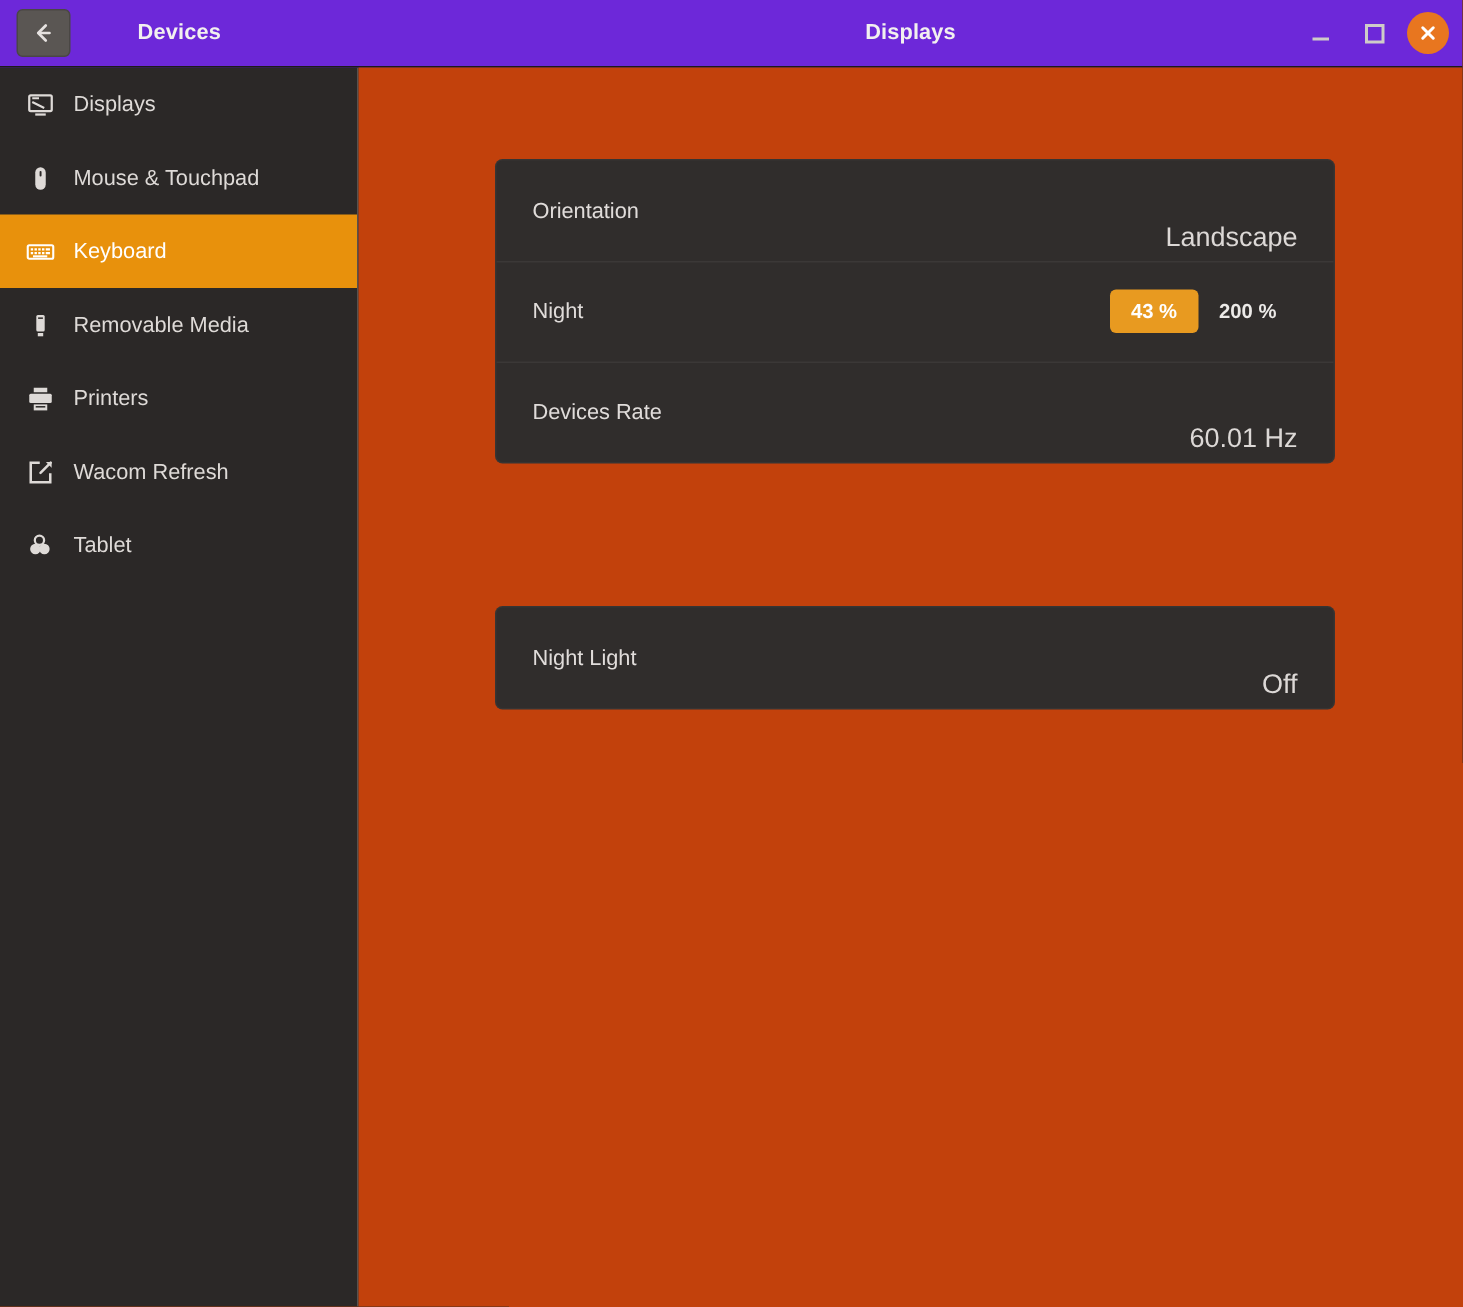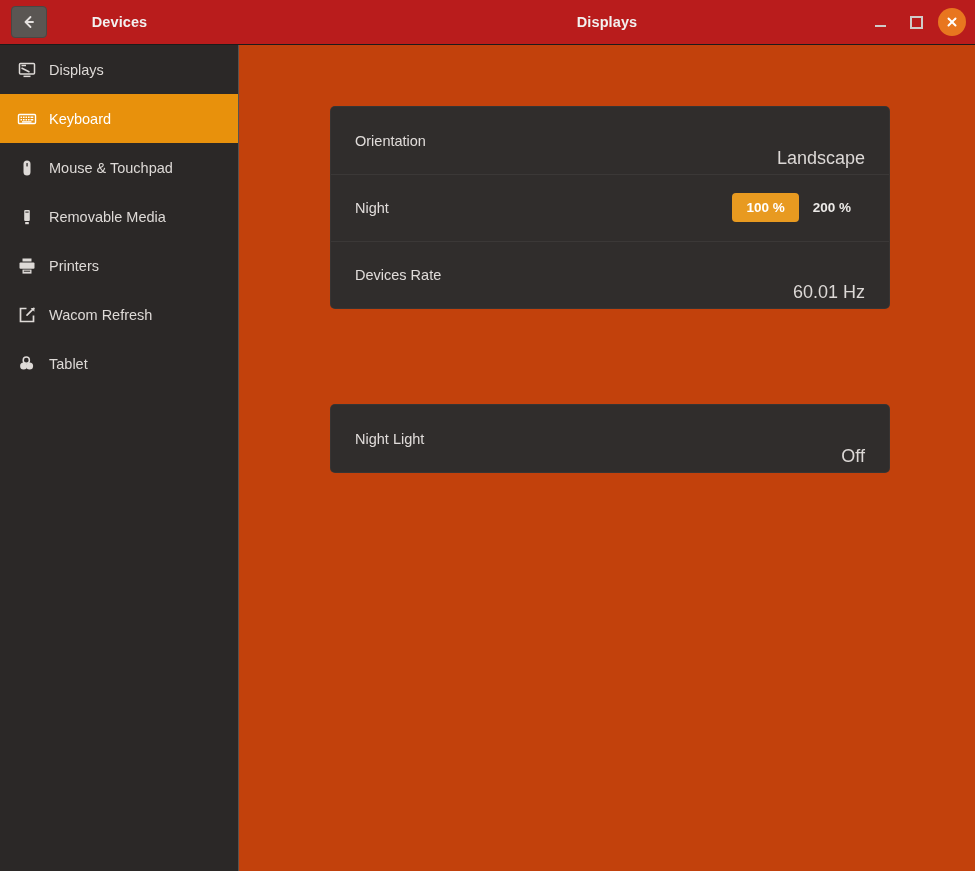--- a/index.html
+++ b/index.html
@@ -13,21 +13,21 @@
     font-family: "Liberation Sans", sans-serif;
     color: #d6d2d0;
     overflow: hidden;
     -webkit-font-smoothing: antialiased;
   }
 
   
   .titlebar {
     position: relative;
     height: 45px;
-    background: #b91c1c;
+    background: #6d28d9;
     border-bottom: 1px solid #1d1b1a;
     display: flex;
     align-items: center;
     box-sizing: border-box;
   }
   .titlebar-left {
     width: 239px;
     height: 100%;
     display: flex;
     align-items: center;
@@ -259,20 +259,30 @@
 
     <div class="side-item">
       <span class="side-icon">
         <svg width="20" height="20" viewBox="0 0 20 20">
           <rect x="2.5" y="3.5" width="15" height="10.5" rx="1" fill="none" stroke="#dedad7" stroke-width="1.5"></rect>
           <path d="M4.5 5.5 L9 5.5 M4.5 8 L12.5 12" stroke="#dedad7" stroke-width="1.4" fill="none"></path>
           <rect x="6.5" y="15.6" width="7" height="1.5" fill="#dedad7"></rect>
         </svg>
       </span>
       <span class="side-label">Displays</span>
+    </div>
+
+    <div class="side-item">
+      <span class="side-icon">
+        <svg width="20" height="20" viewBox="0 0 20 20">
+          <rect x="6.5" y="2.5" width="7" height="15" rx="3.5" fill="#dedad7"></rect>
+          <rect x="9.4" y="5" width="1.3" height="3.6" rx="0.6" fill="#2b2827"></rect>
+        </svg>
+      </span>
+      <span class="side-label">Mouse &amp; Touchpad</span>
     </div>
 
     <div class="side-item active">
       <span class="side-icon">
         <svg width="20" height="20" viewBox="0 0 20 20">
           <rect x="1.5" y="5.5" width="17" height="9" rx="1" fill="none" stroke="#ffffff" stroke-width="1.4"></rect>
           <g fill="#ffffff">
             <rect x="3.5" y="7.5" width="1.6" height="1.5"></rect>
             <rect x="6" y="7.5" width="1.6" height="1.5"></rect>
             <rect x="8.5" y="7.5" width="1.6" height="1.5"></rect>
@@ -286,30 +296,20 @@
             <rect x="5" y="12.2" width="9.5" height="1.4"></rect>
           </g>
         </svg>
       </span>
       <span class="side-label">Keyboard</span>
     </div>
 
     <div class="side-item">
       <span class="side-icon">
         <svg width="20" height="20" viewBox="0 0 20 20">
-          <rect x="6.5" y="2.5" width="7" height="15" rx="3.5" fill="#dedad7"></rect>
-          <rect x="9.4" y="5" width="1.3" height="3.6" rx="0.6" fill="#2b2827"></rect>
-        </svg>
-      </span>
-      <span class="side-label">Mouse &amp; Touchpad</span>
-    </div>
-
-    <div class="side-item">
-      <span class="side-icon">
-        <svg width="20" height="20" viewBox="0 0 20 20">
           <rect x="7.2" y="3" width="5.6" height="11" rx="1" fill="#dedad7"></rect>
           <rect x="8.2" y="15" width="3.6" height="2.2" fill="#dedad7"></rect>
           <rect x="8.4" y="4.6" width="3.2" height="1" fill="#2b2827"></rect>
         </svg>
       </span>
       <span class="side-label">Removable Media</span>
     </div>
 
     <div class="side-item">
       <span class="side-icon">
@@ -354,21 +354,21 @@
 
       <div class="row">
         <span class="row-label">Orientation</span>
         <span class="row-value">Landscape</span>
       </div>
 
 
       <div class="row">
         <span class="row-label">Night</span>
         <span class="scale-group">
-          <span class="scale-btn selected">100 %</span>
+          <span class="scale-btn selected">43 %</span>
           <span class="scale-btn">200 %</span>
         </span>
       </div>
 
       <div class="row">
         <span class="row-label">Devices Rate</span>
         <span class="row-value">60.01 Hz</span>
       </div>
     </div>
 

